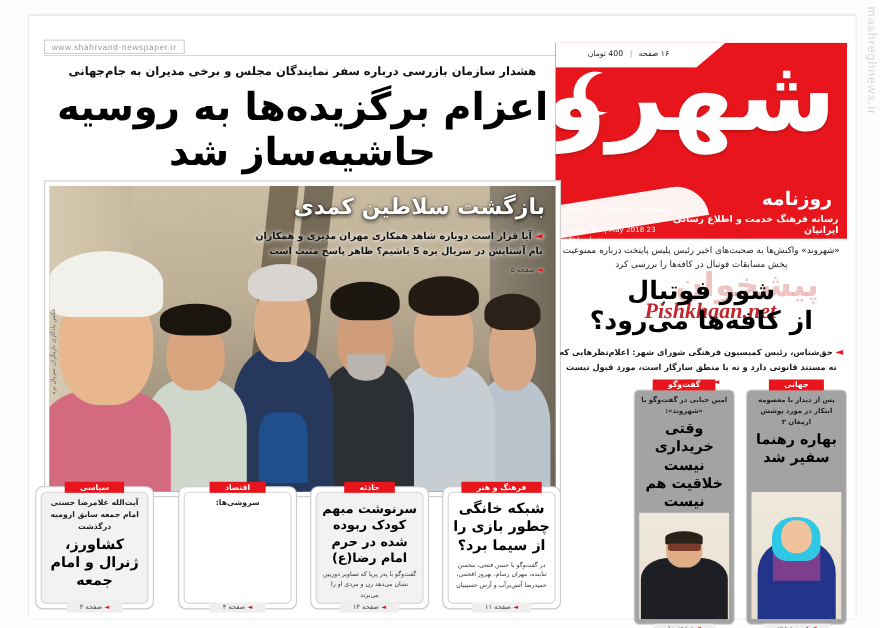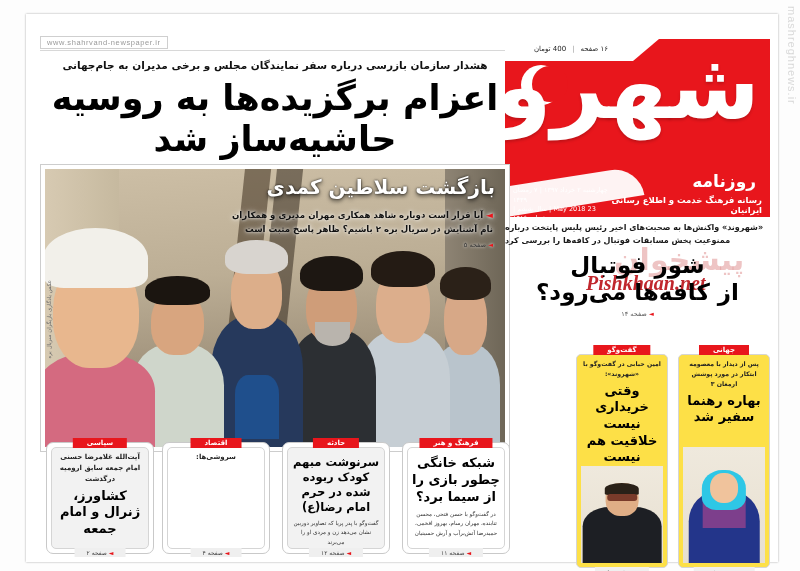--- a/index.html
+++ b/index.html
@@ -229,22 +229,22 @@
     position: absolute; left: 1px; top: 40%;
     font-size: 5.5px; color: #6a6a6a;
     writing-mode: vertical-rl; text-orientation: mixed;
     transform: rotate(180deg);
     z-index: 12;
   }
 
   
   .rcol { position: absolute; right: 8px; top: 208px; width: 265px; }
   .rcol-deck {
-    font-size: 8px; font-weight: bold; color: #1a1a1a;
-    text-align: left; line-height: 1.6;
+    font-size: 8px; font-weight: normal; color: #1a1a1a;
+    text-align: center; line-height: 1.6;
   }
   .rcol-head {
     margin-top: 4px;
     font-size: 23px; font-weight: bold; color: #000;
     text-align: center; line-height: 1.2;
     letter-spacing: -.5px;
     position: relative; z-index: 45;
   }
   .rcol-foot {
     margin-top: 7px;
@@ -297,21 +297,21 @@
     text-align: center; line-height: 1.3;
   }
   .card-body {
     margin-top: 4px;
     font-size: 5.6px; color: #333;
     text-align: center; line-height: 1.7;
   }
 
   
   .pcard { position: absolute; width: 92px; height: 214px; }
-  .pcard .card-inner { background: #fde047; }
+  .pcard .card-inner { background: #a3a3a3; }
   .pcard-kicker {
     font-size: 6.2px; font-weight: bold; color: #222;
     text-align: center; line-height: 1.6;
   }
   .pcard-head {
     margin-top: 4px;
     font-size: 13px; font-weight: bold; color: #000;
     text-align: center; line-height: 1.28;
   }
   .portrait {
@@ -403,35 +403,39 @@
         </div>
         <div class="person p-f">
           <div class="body" style="left:0;bottom:0;width:100%;height:40%;background:#d46a80;"></div>
           <div class="head" style="left:14%;bottom:34%;width:72%;height:48%;background:#e8b78e;"></div>
           <div class="hair" style="left:6%;bottom:68%;width:88%;height:26%;background:#f2f0ea;border-radius:50% 50% 20% 20%;"></div>
         </div>
 
         <div class="photo-overlay-head">بازگشت سلاطین کمدی</div>
         <div class="photo-overlay-deck">
           <span class="bullet">◄</span>
-          <span>آیا قرار است دوباره شاهد همکاری مهران مدیری و همکاران نام آشنایش در سریال بره ۲ باشیم؟ ظاهر پاسخ مثبت است</span>
+          <span>آیا قرار است دوباره شاهد همکاری مهران مدیری و همکاران نام آشنایش در سریال بره 5 باشیم؟ ظاهر پاسخ مثبت است</span>
         </div>
         <div class="photo-overlay-ref">
           <span style="color:#e8161c">◄</span>
           <span>صفحه ۵</span>
         </div>
         <div class="photo-side">عکس یادگاری بازیگران سریال بره</div>
       </div>
     </div>
 
     <div class="rcol">
       <div class="rcol-deck">«شهروند» واکنش‌ها به صحبت‌های اخیر رئیس پلیس پایتخت درباره ممنوعیت پخش مسابقات فوتبال در کافه‌ها را بررسی کرد</div>
       <div class="rcol-head">
         <div>شور فوتبال</div>
         <div>از کافه‌ها می‌رود؟</div>
+      </div>
+      <div class="rcol-foot">
+        <span class="bullet">◄</span>
+        <span>حق‌شناس، رئیس کمیسیون فرهنگی شورای شهر: اعلام‌نظرهایی که نه مستند قانونی دارد و نه با منطق سازگار است، مورد قبول نیست</span>
       </div>
       <div class="rcol-ref">
         <span style="color:#e8161c">◄</span>
         <span>صفحه ۱۴</span>
       </div>
     </div>
 
     <div class="pcard" style="right:8px; top:340px;">
       <div class="card-inner">
         <div class="card-tag">جهانی</div>
@@ -500,21 +504,21 @@
         <div class="card-inner">
           <div class="card-tag">اقتصاد</div>
           <div class="card-kicker">سروشی‌ها:</div>
           <div class="card-pageref">
             <span style="color:#e8161c">◄</span>
             <span>صفحه ۴</span>
           </div>
         </div>
       </div>
 
-      <div class="card bcard" style="right:356px;">
+      <div class="card bcard" style="right:370px;">
         <div class="card-inner" style="background:#f2f2f2">
           <div class="card-tag">سیاسی</div>
           <div class="card-kicker">آیت‌الله غلامرضا حسنی امام جمعه سابق ارومیه درگذشت</div>
           <div class="card-head">کشاورز، ژنرال و امام جمعه</div>
           <div class="card-pageref">
             <span style="color:#e8161c">◄</span>
             <span>صفحه ۲</span>
           </div>
         </div>
       </div>

